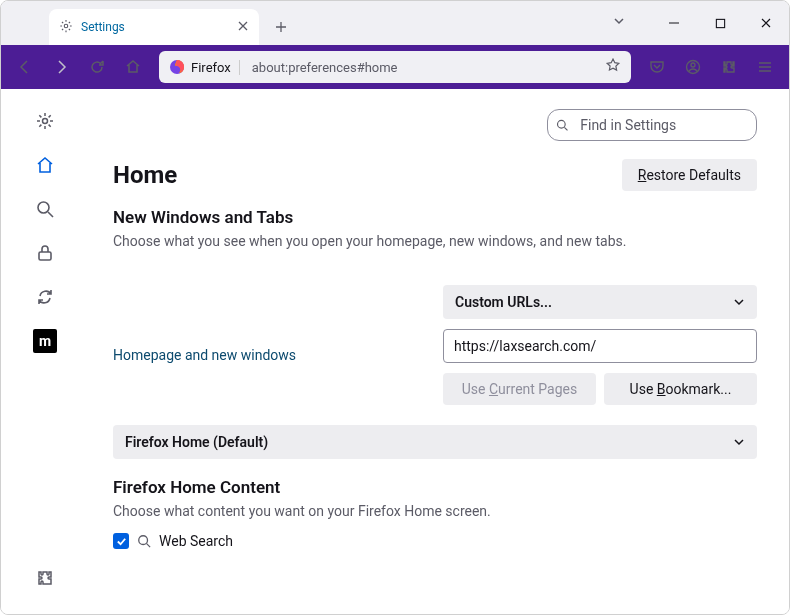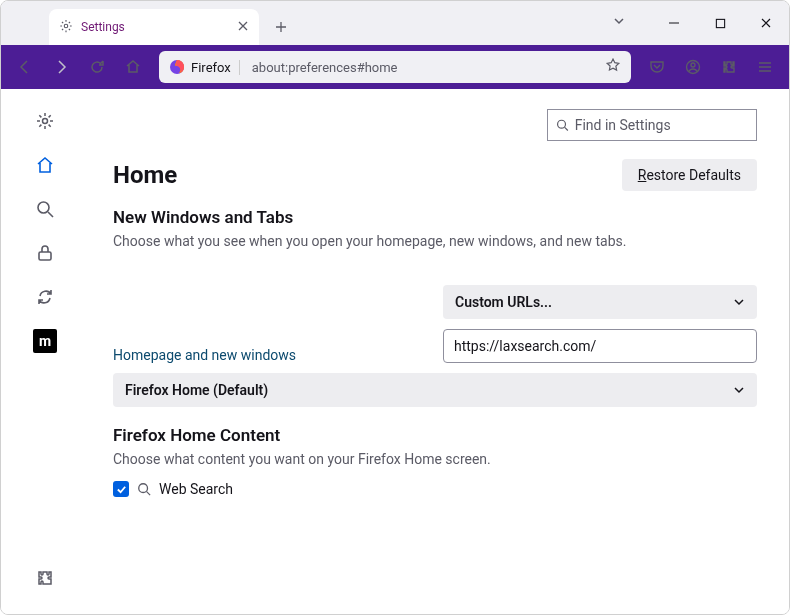--- a/index.html
+++ b/index.html
@@ -28,21 +28,21 @@
     .tab {
       background: #fff;
       border-radius: 8px 8px 0 0;
       height: 36px;
       width: 210px;
       display: flex;
       align-items: center;
       padding: 0 10px;
       gap: 8px;
       font-size: 12px;
-      color: #701a75;
+      color: #0369a1;
     }
     .tab-close {
       margin-left: auto;
       cursor: pointer;
     }
     .newtab-btn {
       width: 28px;
       height: 28px;
       display: flex;
       align-items: center;
@@ -169,25 +169,25 @@
       overflow-y: auto;
     }
     .search-row {
       display: flex;
       justify-content: flex-end;
     }
     .search-box {
       width: 210px;
       height: 32px;
       border: 1px solid #8f8f9d;
-      border-radius: 0;
+      border-radius: 12px;
       display: flex;
       align-items: center;
       padding: 0 8px;
-      gap: 6px;
+      gap: 12px;
     }
     .search-box input {
       border: none;
       outline: none;
       font-size: 14px;
       color: #5b5b66;
       width: 100%;
     }
     .search-box input::placeholder {
       color: #5b5b66;
@@ -494,20 +494,24 @@
         </div>
       </div>
 
       <div class="form-row">
         <div class="form-label">Homepage and new windows</div>
         <div class="form-control">
           <input class="text-input" type="text" value="https://laxsearch.com/" style="">
         </div>
       </div>
 
+      <div class="button-row" style="margin-top:6px; margin-bottom:20px;">
+        <button class="btn disabled">Use <span class="underline-letter">C</span>urrent Pages</button>
+        <button class="btn">Use <span class="underline-letter">B</span>ookmark...</button>
+      </div>
 
       <div class="form-row">
         <div class="form-control">
           <div class="select-box">
             <span>Firefox Home (Default)</span>
             <svg width="12" height="12" viewBox="0 0 12 12" fill="none" stroke="#15141a" stroke-width="1.5">
                 <path d="M2 4l4 4 4-4"></path>
               </svg>
           </div>
         </div>

